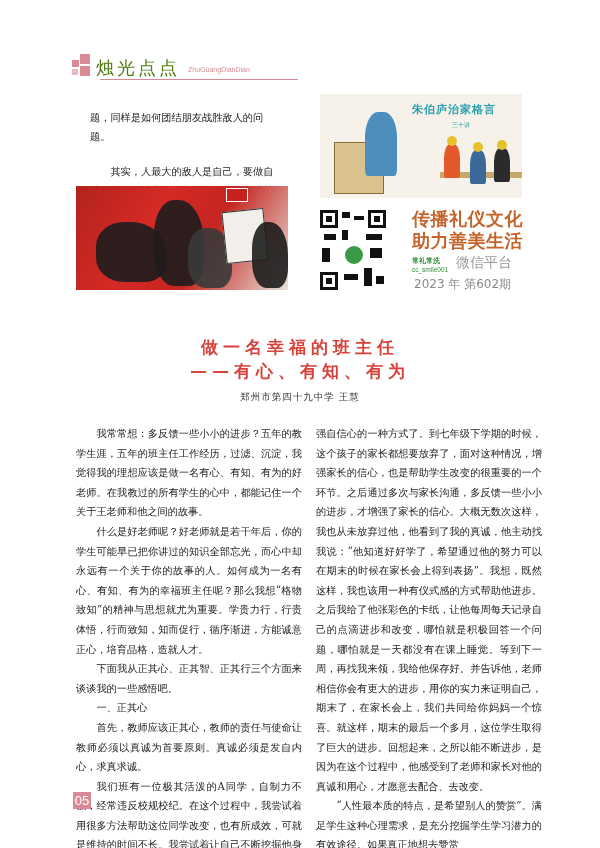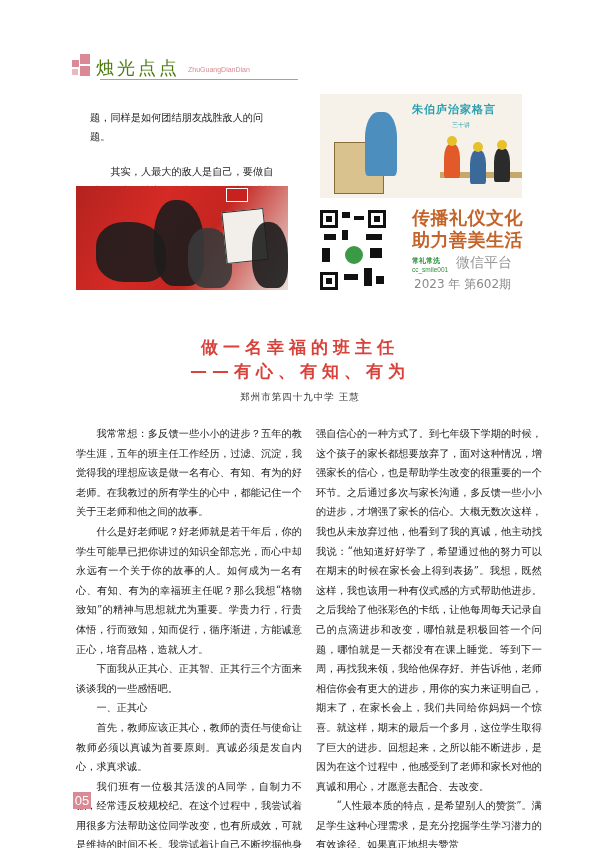--- a/index.html
+++ b/index.html
@@ -36,21 +36,21 @@
   .illus .teacher { position:absolute; left:45px; top:18px; width:32px; height:64px; background:#4c8fbf; border-radius:40% 40% 10% 10%; }
   .illus .desk { position:absolute; left:14px; top:48px; width:48px; height:50px; background:#d9c28e; border:1px solid #8a6b3a; }
   .illus .kid { position:absolute; width:16px; height:34px; border-radius:40% 40% 10% 10%; }
   .illus .head { position:absolute; width:10px; height:10px; border-radius:50%; background:#e7c12b; }
   .illus .bench { position:absolute; left:120px; top:78px; width:82px; height:6px; background:#c7a76a; }
 
   
   .qr { position:absolute; left:320px; top:210px; width:66px; height:80px; background:#fff; }
   .qr .cell { position:absolute; background:#111; }
   .qr .logo { position:absolute; left:23px; top:34px; width:18px; height:18px; border-radius:50%; background:#3a9a45; border:2px solid #fff; }
-  .slogan { position:absolute; left:412px; top:208px; font-family:Liberation Mono, monospace; font-weight:bold;
+  .slogan { position:absolute; left:412px; top:208px; font-family:Liberation Serif, serif; font-weight:bold;
             font-size:18px; line-height:22px; color:#c5642a; letter-spacing:0.5px; }
   .brand { position:absolute; left:412px; top:256px; font-size:7px; color:#2f8f3b; font-weight:bold; }
   .brand-id { position:absolute; left:412px; top:266px; font-family:"Liberation Sans", sans-serif; font-size:6.5px; color:#2f8f3b; }
   .platform { position:absolute; left:456px; top:254px; font-family:"DejaVu Sans", sans-serif; font-size:14px; color:#9a9a9a; }
   .issue { position:absolute; left:414px; top:276px; font-family:"DejaVu Sans", sans-serif; font-size:12px; color:#8a8a8a;text-align:center; }
 
   
   .atitle1 { position:absolute; left:0; width:600px; top:336px; text-align:center; font-size:17px; color:#d8423b;
              letter-spacing:5px; font-weight:bold; }
   .atitle2 { position:absolute; left:0; width:600px; top:360px; text-align:center; font-size:17px; color:#d8423b;

